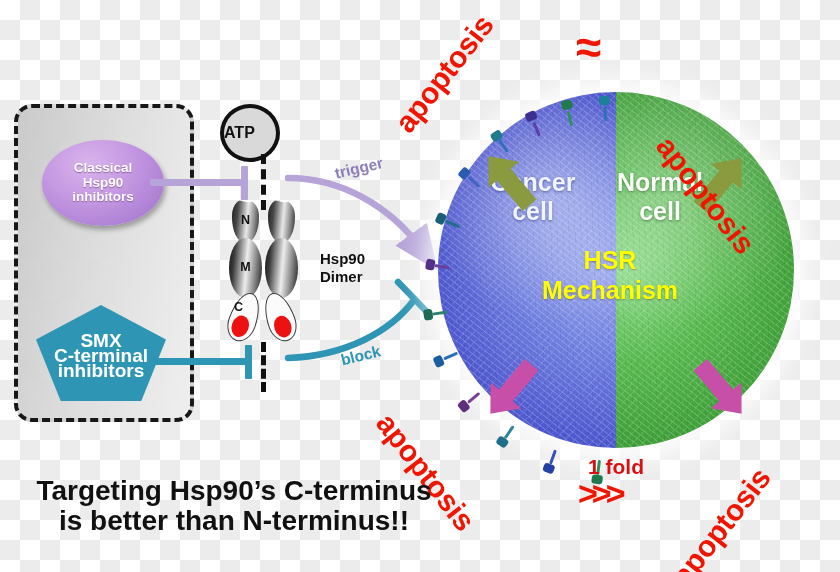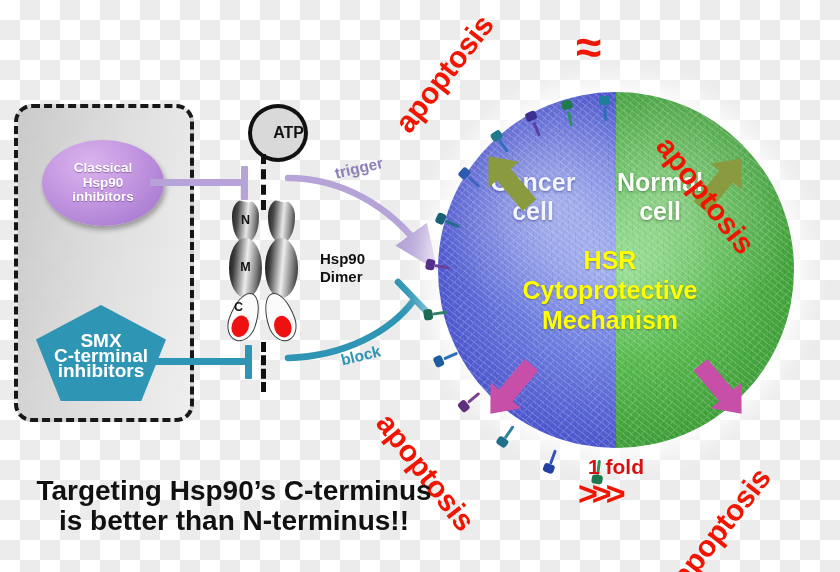--- a/index.html
+++ b/index.html
@@ -50,23 +50,23 @@
     clip-path:polygon(50% 0%,100% 36%,81% 100%,19% 100%,0% 36%);
     display:flex;align-items:center;justify-content:center;
   }
   #smx-pentagon .lbl{
     color:#fff;font-size:19px;font-weight:bold;line-height:15px;text-align:center;
     margin-top:4px;
   }
 
   
   #atp-node{
-    left:248px;top:104px;width:52px;height:50px;border-radius:50%;
+    left:220px;top:104px;width:52px;height:50px;border-radius:50%;
     border:4px solid #111;background:#d9d9d9;
-    display:flex;align-items:center;justify-content:flex-end;
+    display:flex;align-items:center;justify-content:flex-start;
   }
   #atp-node .lbl{font-size:16px;font-weight:bold;color:#111;}
 
   
   .v-dash{
     width:0;border-left:5px dashed #111;
   }
   #dash-top{left:261px;top:154px;height:56px;}
   #dash-bottom{left:261px;top:342px;height:50px;}
 
@@ -359,21 +359,20 @@
   <div class="abs" id="cancer-label">
     <div>Cancer</div>
     <div>cell</div>
   </div>
   <div class="abs" id="normal-label">
     <div>Normal</div>
     <div>cell</div>
   </div>
   <div class="abs" id="hsr-label">
     <div>HSR</div>
-    <div>Cytoprotective</div>
     <div>Mechanism</div>
   </div>
 
   <svg class="abs" style="left:0;top:0;width:840px;height:572px;pointer-events:none;" viewBox="0 0 840 572">
 
     <g transform="translate(500,170) rotate(-40)">
       <path d="M-9,46 L-9,6 L-20,6 L0,-18 L20,6 L9,6 L9,46 Z" fill="#8a9a3e"></path>
     </g>
 
     <g transform="translate(730,172) rotate(40)">

